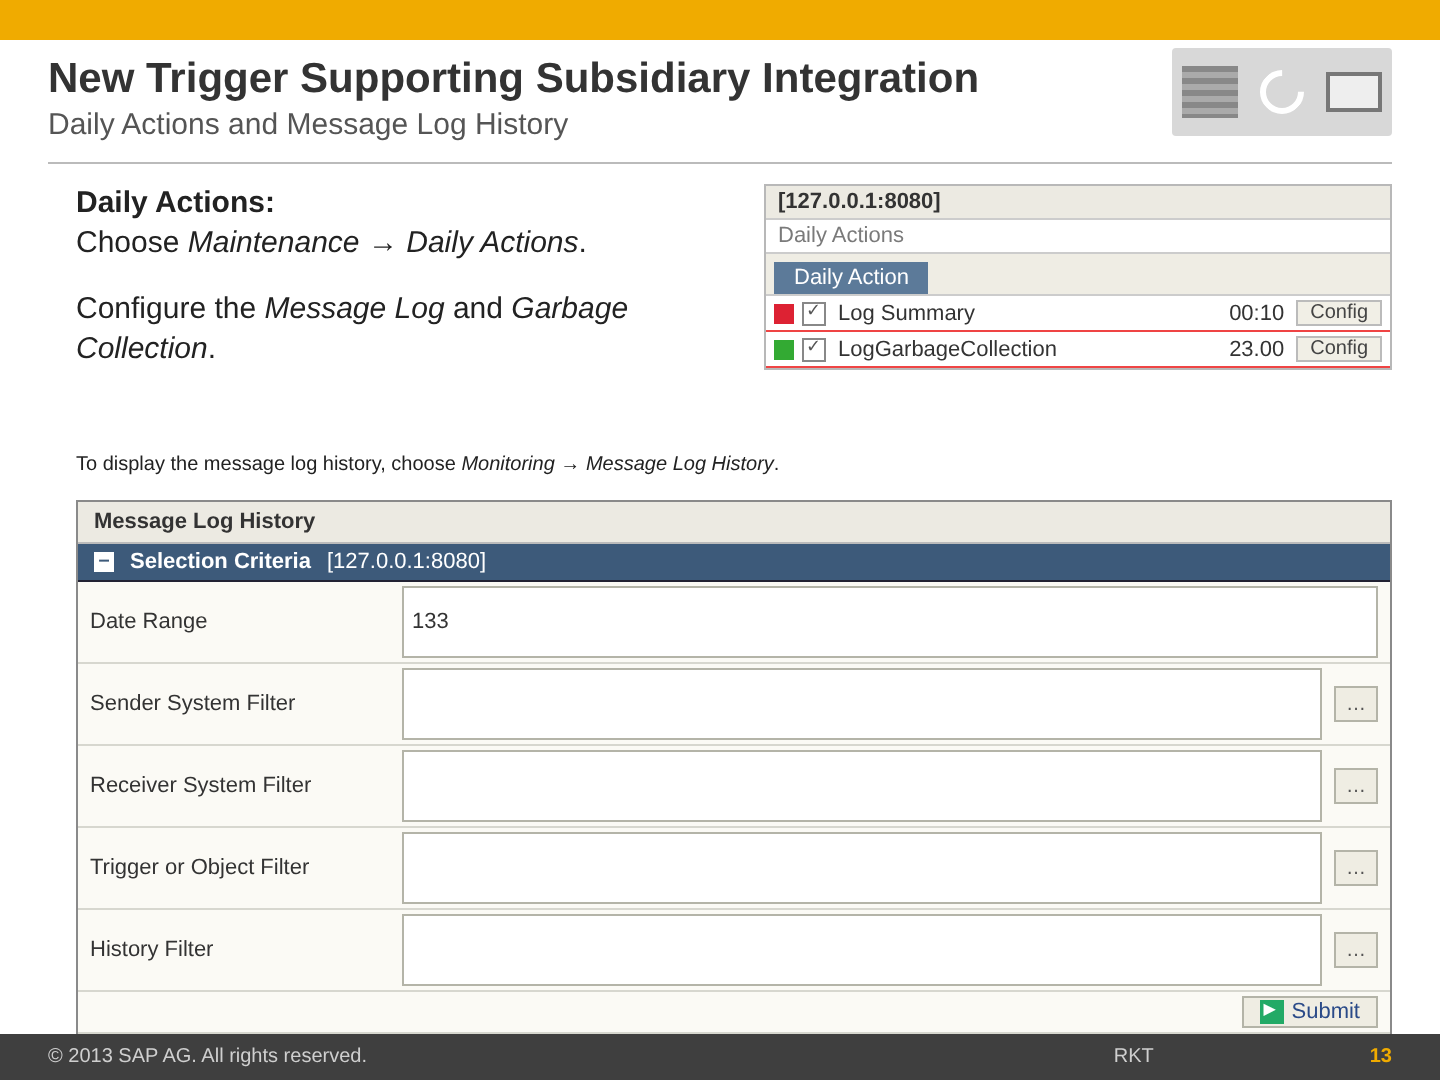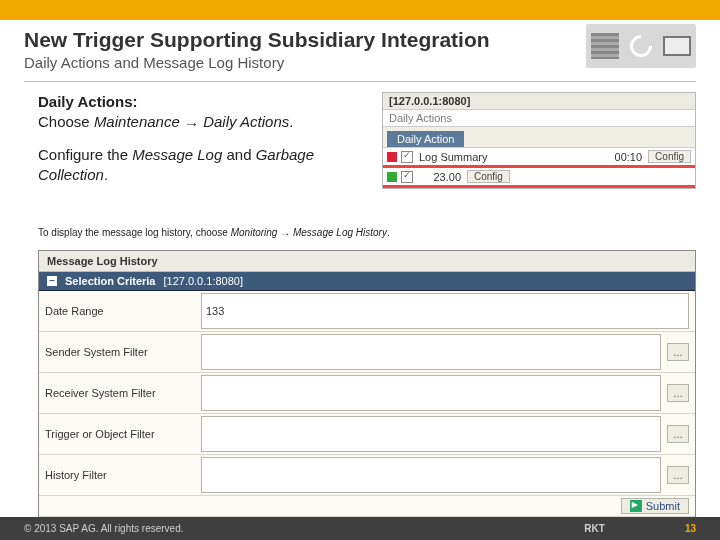--- a/index.html
+++ b/index.html
@@ -22,21 +22,21 @@
   .bold { font-weight: bold; }
   .ital { font-style: italic; }
   .arrow { font-family: "Segoe UI Symbol", Arial; }
 
   
   .da-panel { border:1px solid #b8b8b8; font-size:11px; background:#f7f7f4; }
   .da-ip { background:#eceae2; padding:2px 6px; border-bottom:1px solid #ccc; font-weight:bold; color:#333; }
   .da-crumb { background:#fff; padding:2px 6px; color:#7a7a7a; border-bottom:1px solid #ccc; }
   .da-tab { background:#5c7a99; color:#fff; display:inline-block; padding:2px 10px; margin:4px 0 0 4px; font-size:11px; }
   .da-tabrow { background:#efede4; border-bottom:1px solid #ccc; }
-  .da-row { display:flex; align-items:center; background:#fff; border-bottom:3px solid #ef4444; padding:2px 4px; font-size:11px; color:#333; }
+  .da-row { display:flex; align-items:center; background:#fff; border-bottom:1px solid #ef4444; padding:2px 4px; font-size:11px; color:#333; }
   .sq { width:10px; height:10px; margin-right:4px; display:inline-block; }
   .sq.red { background:#d23; }
   .sq.green { background:#3a3; }
   .chk { width:12px; height:12px; border:1px solid #888; margin-right:6px; display:inline-block; background:#fff; position:relative; }
   .chk::after { content:"✓"; font-size:9px; position:absolute; left:1px; top:-2px; color:#555;}
   .da-row .name { flex:1; }
   .da-row .time { width:48px; text-align:right; padding-right:6px; }
   .da-row .btn { background:#f1efe6; border:1px solid #bbb; padding:0 6px; font-size:10px; color:#444; }
 
   .midtext { font-size:10px; color:#222; margin: 30px 0 12px 0; }
@@ -50,21 +50,21 @@
   .mlh-row .lbl { flex: 0 0 150px; color:#333; }
   .mlh-row .field { flex:1; height:36px; border:1px solid #b4b4a8; background:#fff; padding:0 4px; font-size:11px; color:#333; }
   .mlh-row .dots { width:22px; height:18px; border:1px solid #b4b4a8; background:#efede3; display:flex; align-items:center; justify-content:center; font-size:10px; color:#555; }
   .mlh-row.actions { background:#fbfaf5; }
   .submit-wrap { display:flex; align-items:flex-start; gap:4px; background:#efede3; border:1px solid #b4b4a8; padding:1px 8px; font-size:11px; color:#2a4a88; }
   .submit-ico { width:12px; height:12px; background:#2a6; display:inline-block; position:relative; }
   .submit-ico::after { content:"▶"; color:#fff; font-size:8px; position:absolute; left:2px; top:0; }
 
   .footer { position:absolute; bottom:0; left:0; right:0; background:#3f3f3f; color:#cfcfcf; font-size:10px; padding:6px 24px; display:flex; align-items:center; }
   .footer .copy { flex:1; }
-  .footer .rkt { flex:0 0 auto; margin-right: 80px; font-weight: bold; }
+  .footer .rkt { flex:0 0 auto; margin-right: 108px; }
   .footer .pg { flex:0 0 auto; color:#f0ab00; font-weight:bold; }
 </style>
 </head>
 <body>
 
 <div class="slide">
   <div class="topbar"></div>
 
   <div class="header">
     <div class="title">New Trigger Supporting Subsidiary Integration</div>
@@ -99,20 +99,21 @@
           <div class="da-row">
             <span class="sq red"></span>
             <span class="chk"></span>
             <span class="name">Log Summary</span>
             <span class="time">00:10</span>
             <span class="btn">Config</span>
           </div>
           <div class="da-row">
             <span class="sq green"></span>
             <span class="chk"></span>
+            <span class="name">LogGarbageCollection</span>
             <span class="time">23.00</span>
             <span class="btn">Config</span>
           </div>
         </div>
       </div>
     </div>
 
     <p class="midtext">
       <span>To display the message log history, choose </span><span class="ital">Monitoring</span><span class="arrow"> → </span><span class="ital">Message Log History</span><span>.</span>
     </p>

